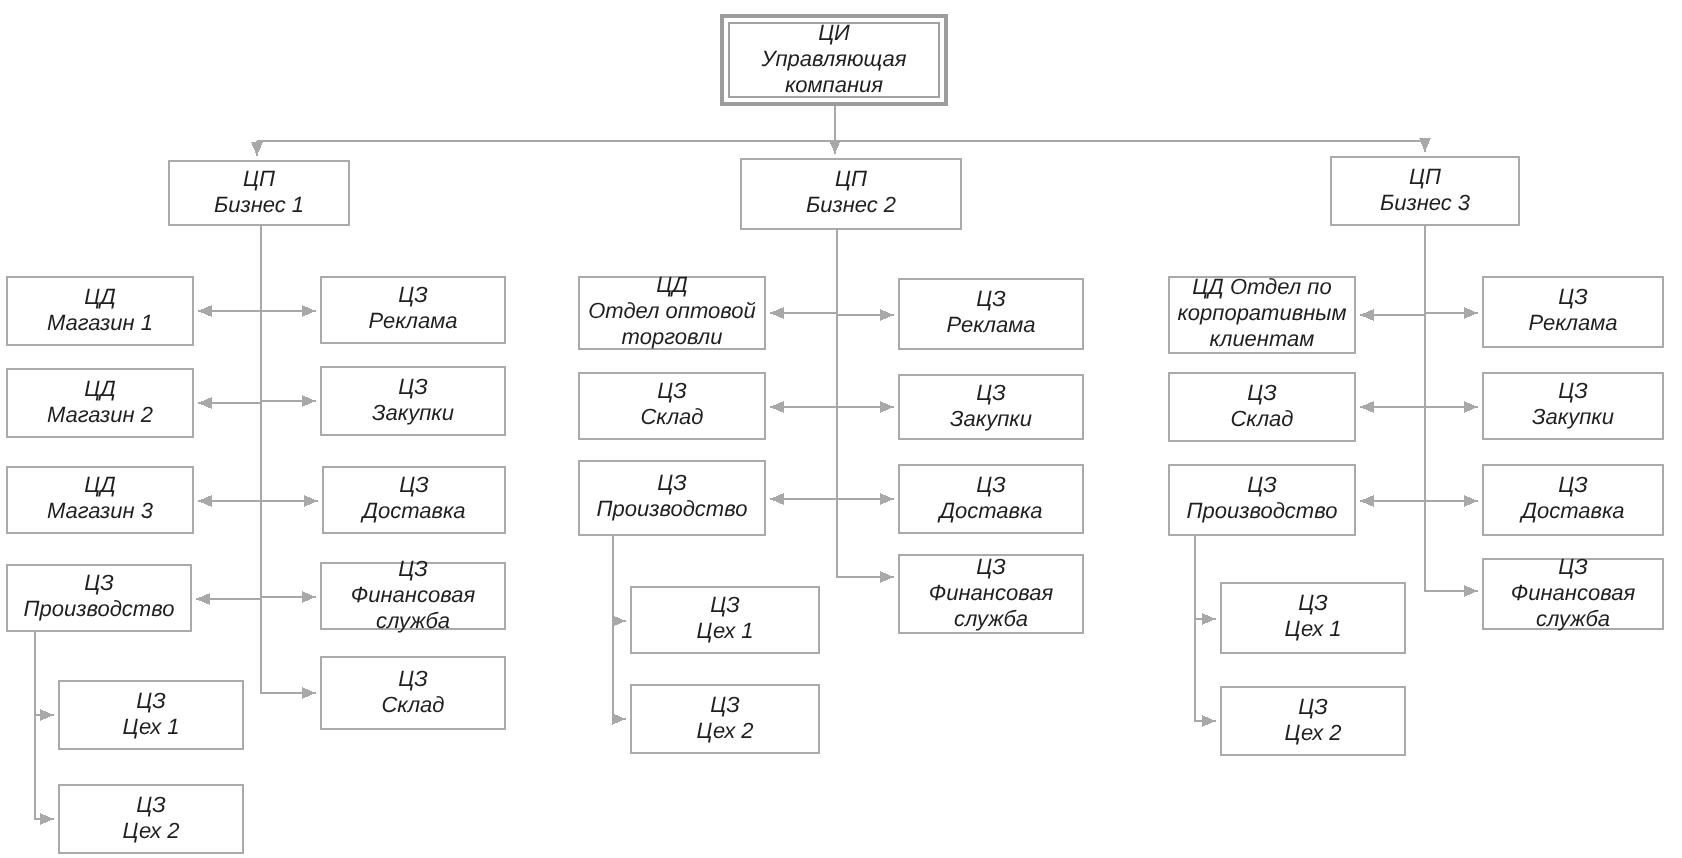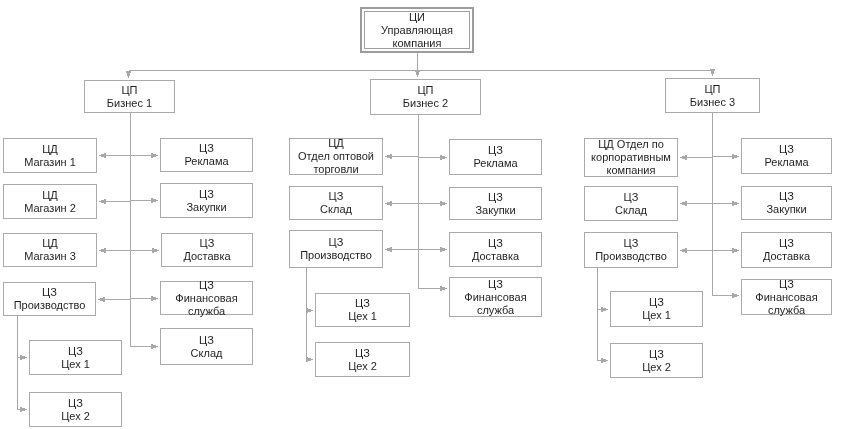--- a/index.html
+++ b/index.html
@@ -18,20 +18,21 @@
     border:1px solid #aaaaaa;
     color:#1f1f1f;
     font-size:11px;
     line-height:13px;
     display:flex;
     align-items:center;
     justify-content:center;
     text-align:center;
     white-space:pre-line;
     padding:1px 2px;
+    font-style:italic;
   }
   .node-root{
     border:1px solid #a0a0a0;
     box-shadow:0 0 0 2px #ffffff, 0 0 0 4px #9c9c9c;
   }
 </style>
 </head>
 <body>
 
 <div class="canvas">
@@ -134,21 +135,21 @@
 
   <div class="node" style="left:449px;top:139px;width:93px;height:36px">ЦЗ
 Реклама</div>
   <div class="node" style="left:449px;top:187px;width:93px;height:33px">ЦЗ
 Закупки</div>
   <div class="node" style="left:449px;top:232px;width:93px;height:35px">ЦЗ
 Доставка</div>
   <div class="node" style="left:449px;top:277px;width:93px;height:40px">ЦЗ
 Финансовая служба</div>
 
-  <div class="node" style="left:584px;top:138px;width:94px;height:39px">ЦД Отдел по корпоративным компания</div>
+  <div class="node" style="left:584px;top:138px;width:94px;height:39px">ЦД Отдел по корпоративным клиентам</div>
   <div class="node" style="left:584px;top:186px;width:94px;height:35px">ЦЗ
 Склад</div>
   <div class="node" style="left:584px;top:232px;width:94px;height:36px">ЦЗ
 Производство</div>
 
   <div class="node" style="left:610px;top:291px;width:93px;height:36px">ЦЗ
 Цех 1</div>
   <div class="node" style="left:610px;top:343px;width:93px;height:35px">ЦЗ
 Цех 2</div>
 

